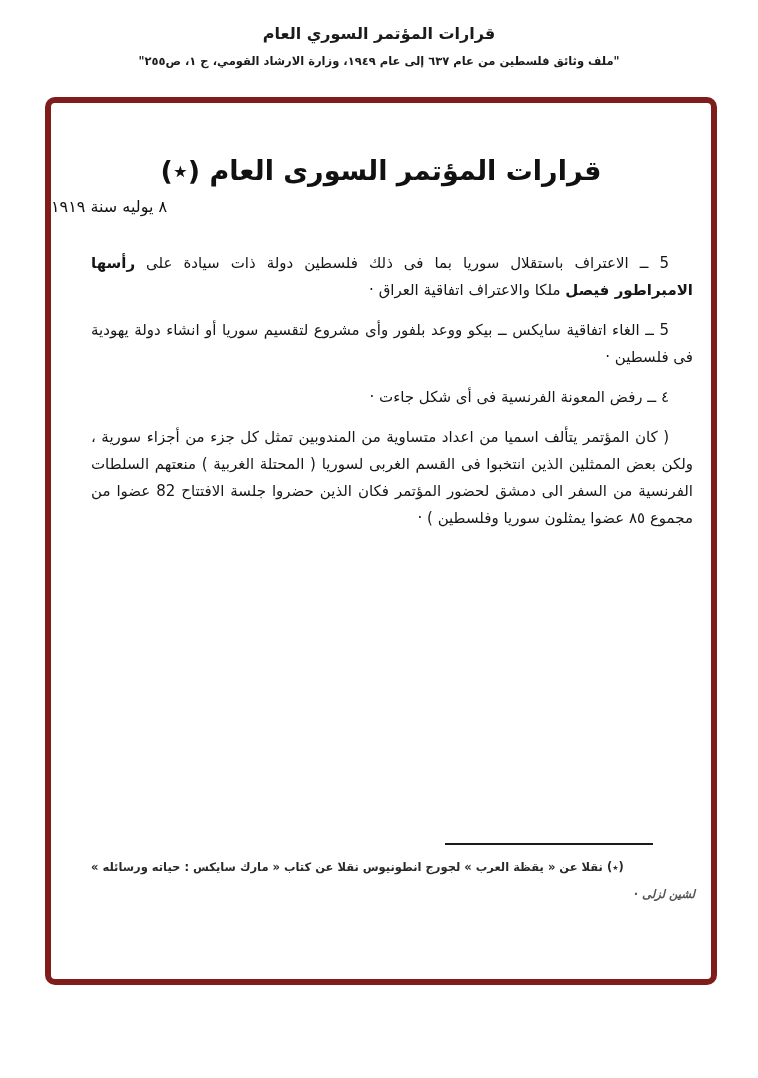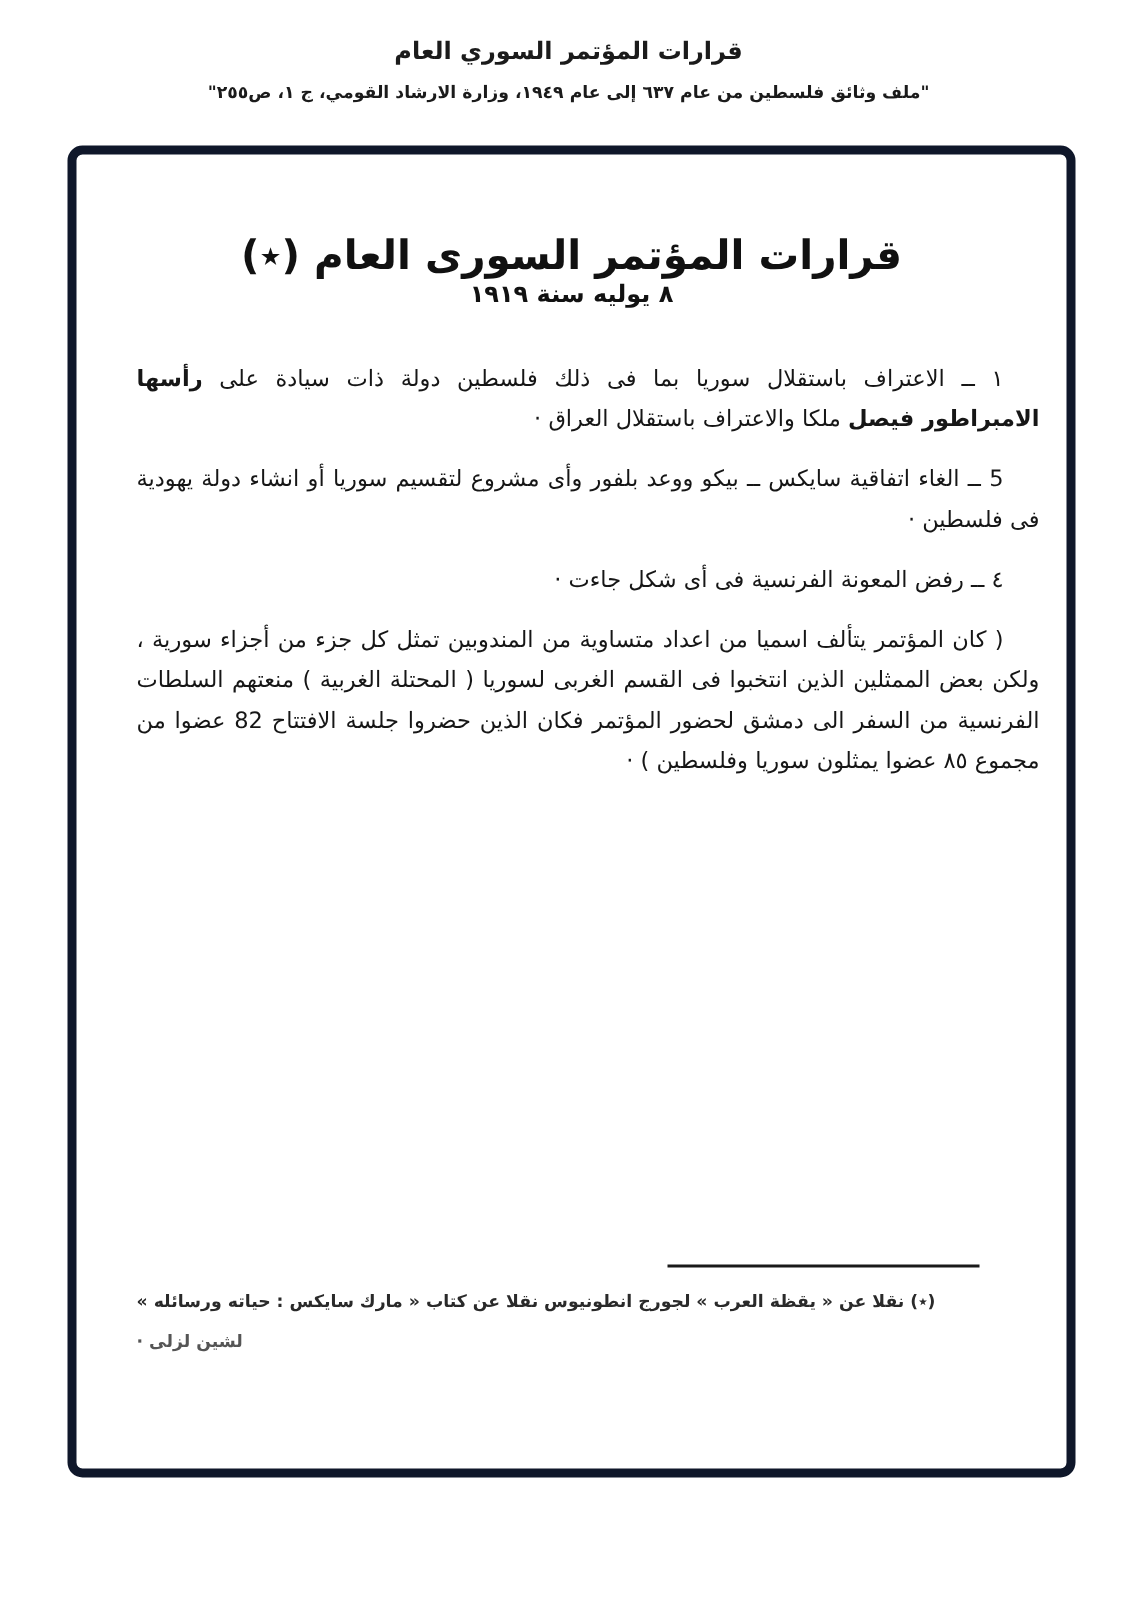--- a/index.html
+++ b/index.html
@@ -13,73 +13,73 @@
   }
   
   .hdr{position:absolute;top:24px;left:0;width:758px;text-align:center;direction:rtl;}
   .hdr-title{font-size:16px;font-weight:bold;letter-spacing:0;}
   .hdr-source{margin-top:11px;font-size:11.5px;font-weight:bold;}
   
   .frame{
     position:absolute;left:45px;top:97px;
     width:672px;height:888px;
     box-sizing:border-box;
-    border:6px solid #0f172a;
+    border:6px solid #7f1d1d;
     border-radius:10px;
     background:#ffffff;
   }
   .doc-title{
     margin-top:52px;text-align:center;direction:rtl;
     font-size:27px;font-weight:bold;color:#111;
   }
   .doc-date{
-    margin-top:0;text-align:center;direction:rtl;
-    font-size:16px;font-weight:bold;color:#111;
+    margin-top:11px;text-align:left;direction:rtl;
+    font-size:16px;font-weight:normal;color:#111;
   }
   .body{
     margin:34px 18px 0 40px;
     direction:rtl;text-align:justify;
     font-size:15px;line-height:27px;color:#161616;
   }
   .body p{margin:0 0 13px 0;text-indent:24px;}
   .b{font-weight:bold;}
   
   .sep{
     position:absolute;top:740px;right:58px;width:208px;
     border-top:2.5px solid #1a1a1a;height:0;
   }
   .fn1{
     position:absolute;top:756px;right:16px;left:40px;
     direction:rtl;text-align:left;
     font-size:11.5px;font-weight:bold;color:#2a2a2a;line-height:16px;
   }
   .fn2{
     position:absolute;top:784px;left:40px;right:16px;
-    direction:rtl;text-align:left;
-    font-size:11.5px;font-weight:bold;color:#555;
+    direction:rtl;text-align:right;
+    font-size:11.5px;font-weight:bold;color:#555;font-style:italic;
   }
 </style>
 </head>
 <body>
 
 <div class="page">
 
   <div class="hdr">
     <div class="hdr-title">قرارات المؤتمر السوري العام</div>
     <div class="hdr-source">"ملف وثائق فلسطين من عام ٦٣٧ إلى عام ١٩٤٩، وزارة الارشاد القومي، ج ١، ص٢٥٥"</div>
   </div>
 
   <div class="frame">
 
     <div class="doc-title">قرارات المؤتمر السورى العام (٭)</div>
 
     <div class="doc-date">٨ يوليه سنة ١٩١٩</div>
 
     <div class="body">
-      <p><span>١ ــ الاعتراف باستقلال سوريا بما فى ذلك فلسطين دولة ذات سيادة على </span><span class="b">رأسها الامبراطور فيصل</span><span> ملكا والاعتراف باستقلال العراق ·</span></p>
+      <p><span>5 ــ الاعتراف باستقلال سوريا بما فى ذلك فلسطين دولة ذات سيادة على </span><span class="b">رأسها الامبراطور فيصل</span><span> ملكا والاعتراف اتفاقية العراق ·</span></p>
 
       <p>5 ــ الغاء اتفاقية سايكس ــ بيكو ووعد بلفور وأى مشروع لتقسيم سوريا أو انشاء دولة يهودية فى فلسطين ·</p>
 
 
       <p>٤ ــ رفض المعونة الفرنسية فى أى شكل جاءت ·</p>
 
       <p>( كان المؤتمر يتألف اسميا من اعداد متساوية من المندوبين تمثل كل جزء من أجزاء سورية ، ولكن بعض الممثلين الذين انتخبوا فى القسم الغربى لسوريا ( المحتلة الغربية ) منعتهم السلطات الفرنسية من السفر الى دمشق لحضور المؤتمر فكان الذين حضروا جلسة الافتتاح 82 عضوا من مجموع ٨٥ عضوا يمثلون سوريا وفلسطين ) ·</p>
     </div>
 
     <div class="sep"></div>

